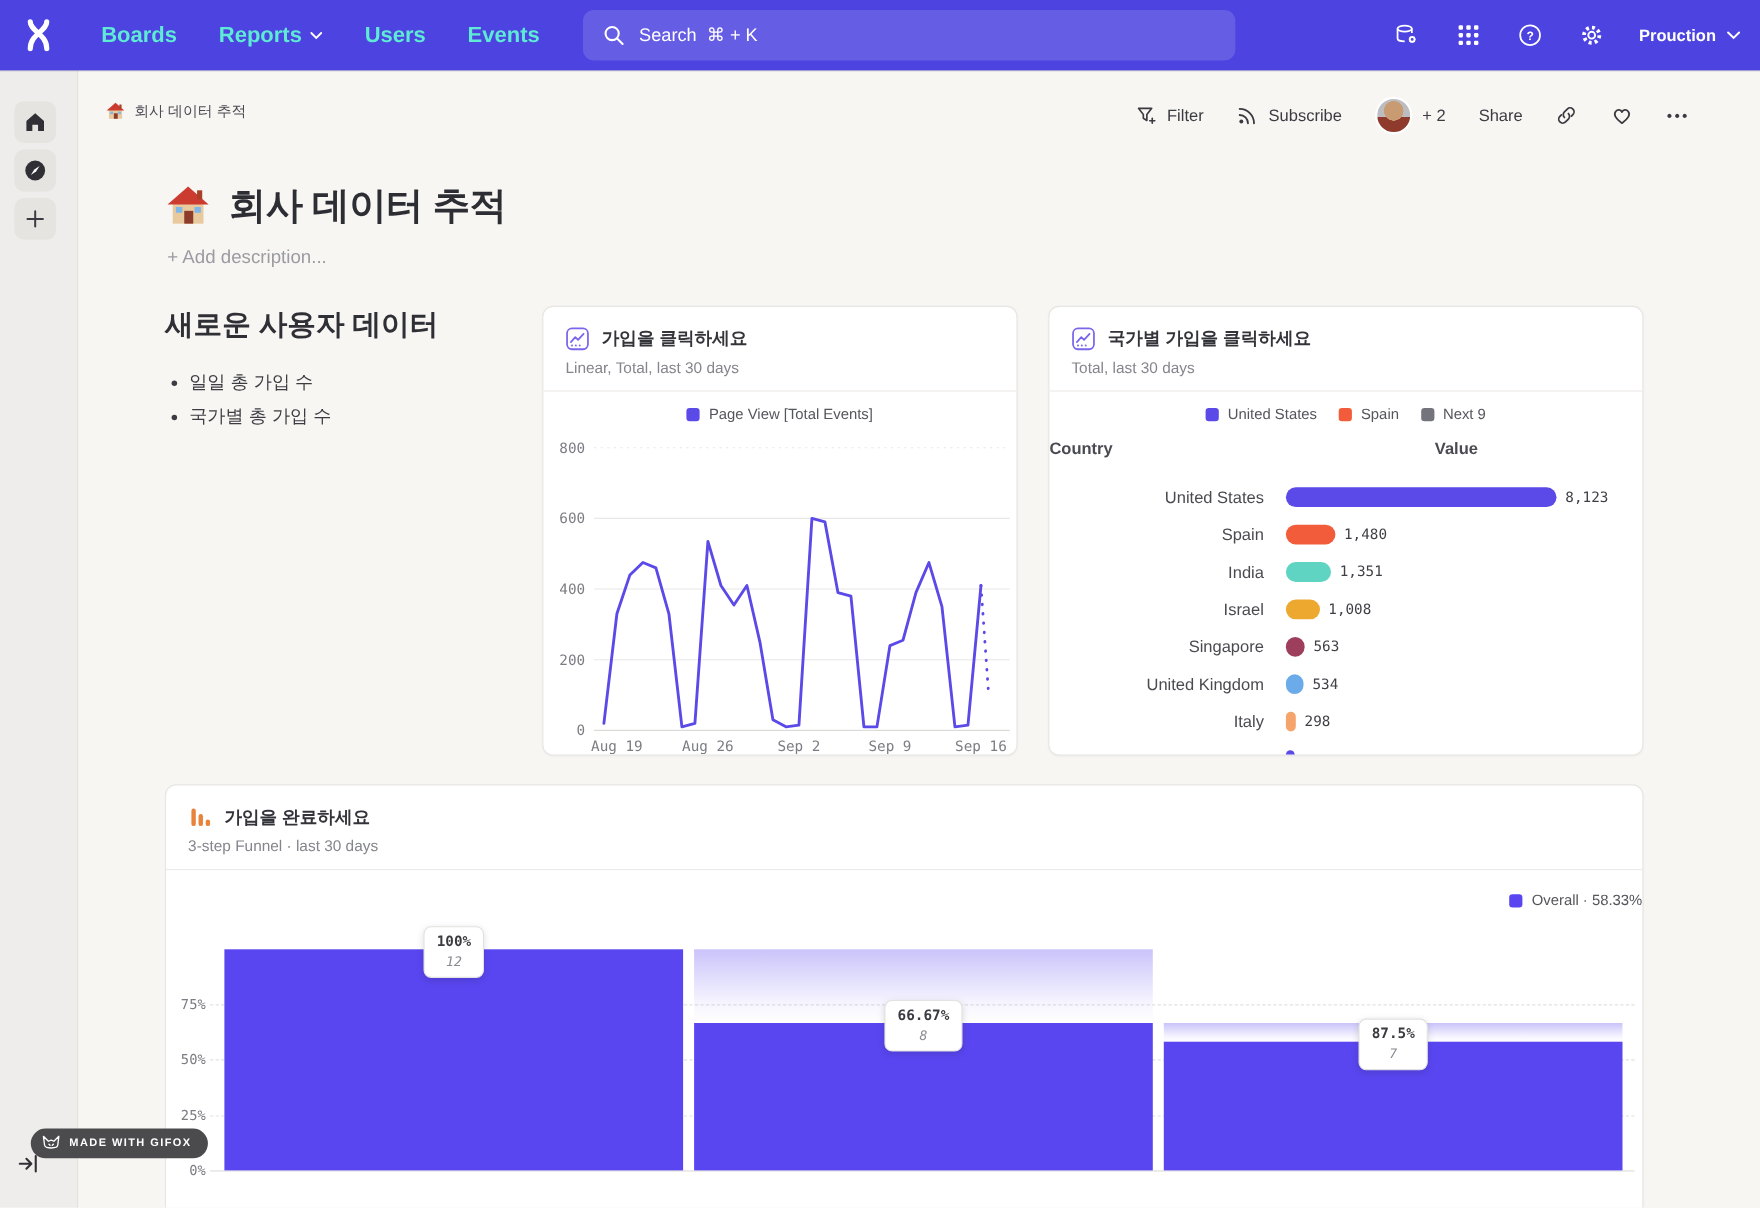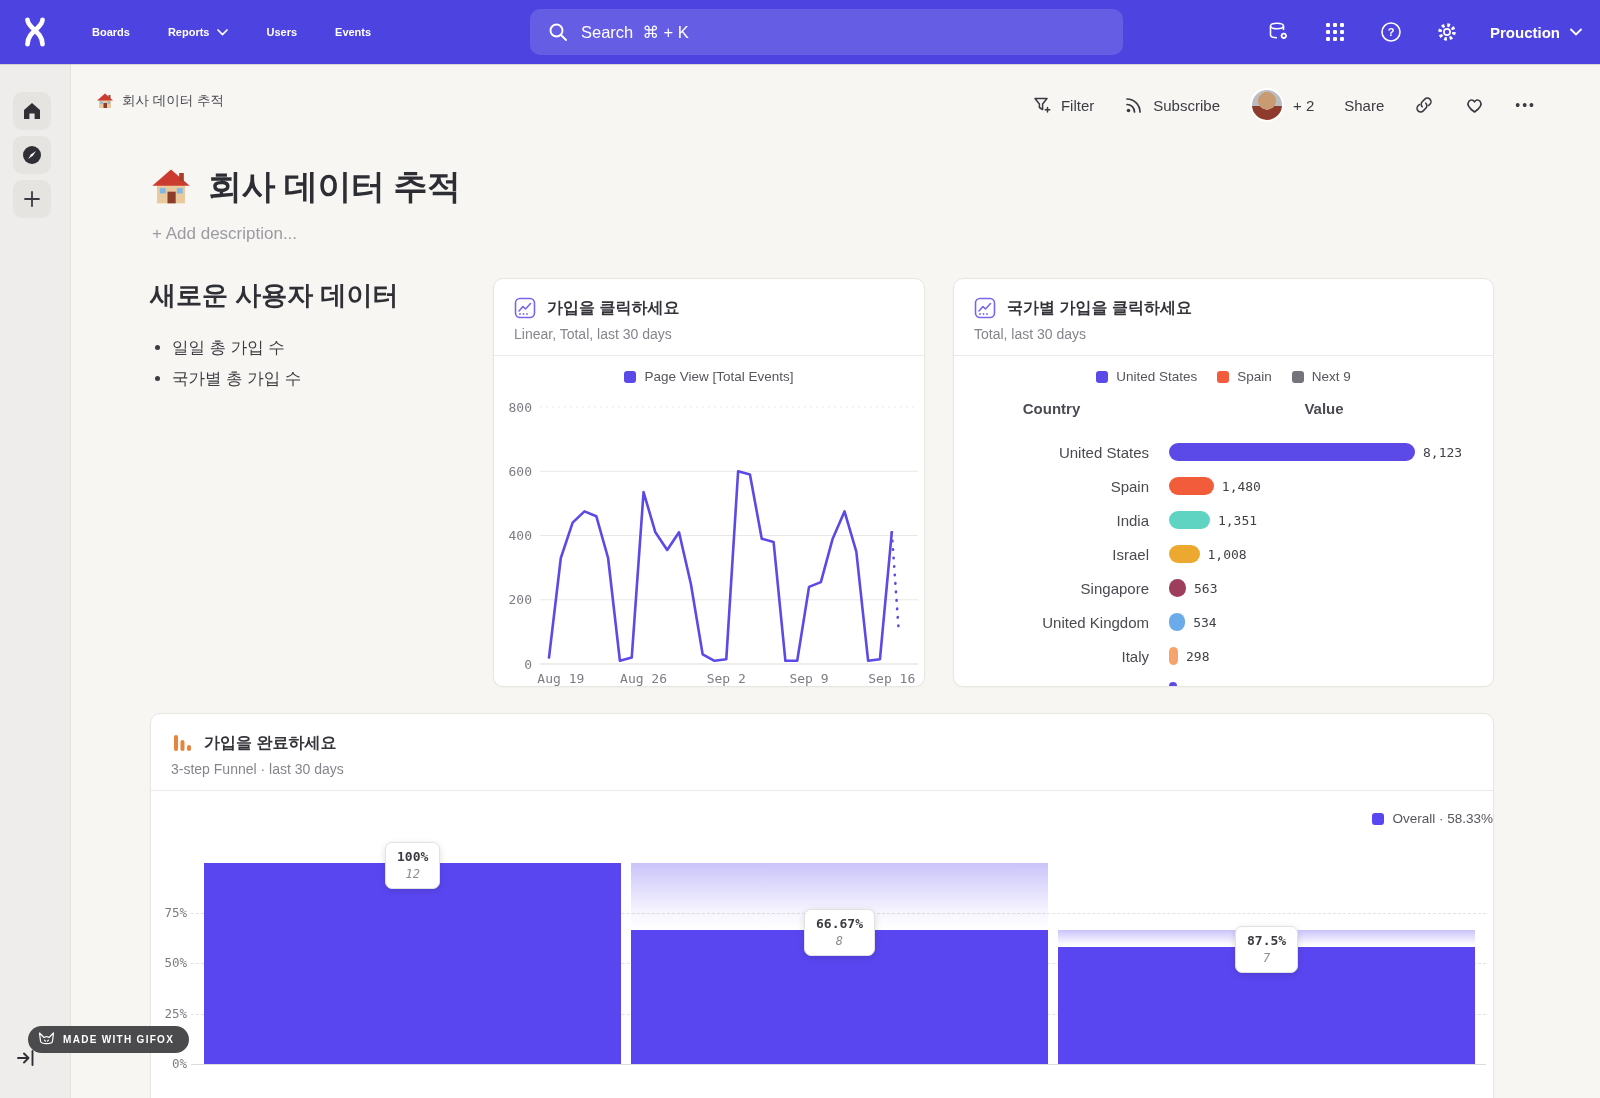--- a/index.html
+++ b/index.html
@@ -5,21 +5,21 @@
   html,body{margin:0;padding:0;background:#f7f6f3;}
   #app{position:relative;width:1600px;height:1098px;overflow:hidden;background:#f7f6f3;
        font-family:"Liberation Sans",sans-serif;color:#34343c;}
   .mono{font-family:"DejaVu Sans Mono",monospace;}
 
   
   #topbar{position:absolute;top:0;left:0;width:1600px;height:64px;background:#4c43e0;
           display:flex;align-items:center;z-index:30;box-shadow:0 1px 0 rgba(0,0,0,.12);}
   #logo{width:70px;display:flex;justify-content:center;align-items:center;cursor:pointer;}
   nav#mainnav{display:flex;align-items:center;gap:38px;margin-left:22px;}
-  .nav-item{color:#ffffff;font-size:11px;font-weight:600;display:flex;align-items:center;gap:8px;cursor:pointer;justify-content:center;}
+  .nav-item{color:#5eead4;font-size:20px;font-weight:600;display:flex;align-items:center;gap:8px;cursor:pointer;justify-content:center;}
   #searchbar{position:absolute;left:530px;top:9px;width:575px;height:46px;border-radius:10px;
              background:rgba(255,255,255,.14);display:flex;align-items:center;padding-left:18px;gap:13px;
              color:#fff;font-size:16.5px;cursor:text;}
   #hdr-right{position:absolute;right:18px;top:0;height:64px;display:flex;align-items:center;gap:30px;color:#fff;}
   .hdr-icon{width:26px;height:26px;display:flex;align-items:center;justify-content:center;cursor:pointer;}
   #project-switch{display:flex;align-items:center;gap:10px;font-size:15px;font-weight:600;cursor:pointer;}
 
   
   #rail{position:absolute;top:64px;left:0;width:70px;height:1034px;background:#eeedeb;border-right:1px solid #e2e1dd;z-index:20;}
   .rail-btn{position:absolute;left:13px;width:38px;height:38px;border-radius:9px;background:#e5e4e1;
@@ -58,21 +58,21 @@
   #line-card{left:423px;top:214px;width:430px;height:407px;}
   .legend-row{position:absolute;left:0;width:100%;display:flex;justify-content:center;align-items:center;gap:8px;
               font-size:13.5px;color:#55555d;}
   .legend-sq{width:12px;height:12px;border-radius:3px;display:inline-block;}
 
   
   #country-card{left:883px;top:214px;width:539px;height:407px;}
   #cc-legend{top:90px;gap:20px;}
   .cc-leg-item{display:flex;align-items:center;gap:8px;}
   #cc-cols{position:absolute;top:121px;left:0;width:100%;font-size:15px;color:#4a4a52;font-weight:600;}
-  #col-country{position:absolute;left:0;top:0;width:195px;text-align:center;}
+  #col-country{position:absolute;left:0;top:0;width:195px;text-align:left;}
   #col-value{position:absolute;left:330px;top:0;width:80px;text-align:center;}
   .cc-row{position:absolute;left:0;width:100%;height:34px;}
   .cc-label{position:absolute;left:0;top:8px;width:195px;text-align:right;font-size:15px;color:#4a4a50;}
   .cc-bar{position:absolute;left:215px;top:7px;height:18px;border-radius:9px;}
   .cc-val{position:absolute;top:9px;font-size:13px;color:#3f3f46;}
   #cc-clip-frag{position:absolute;left:215px;top:403px;width:8px;height:6px;border-radius:4px 4px 0 0;background:#5b49e8;}
 
   
   #funnel-card{left:80px;top:649px;width:1342px;height:450px;}
   #fn-legend{top:97px;justify-content:flex-end;}

